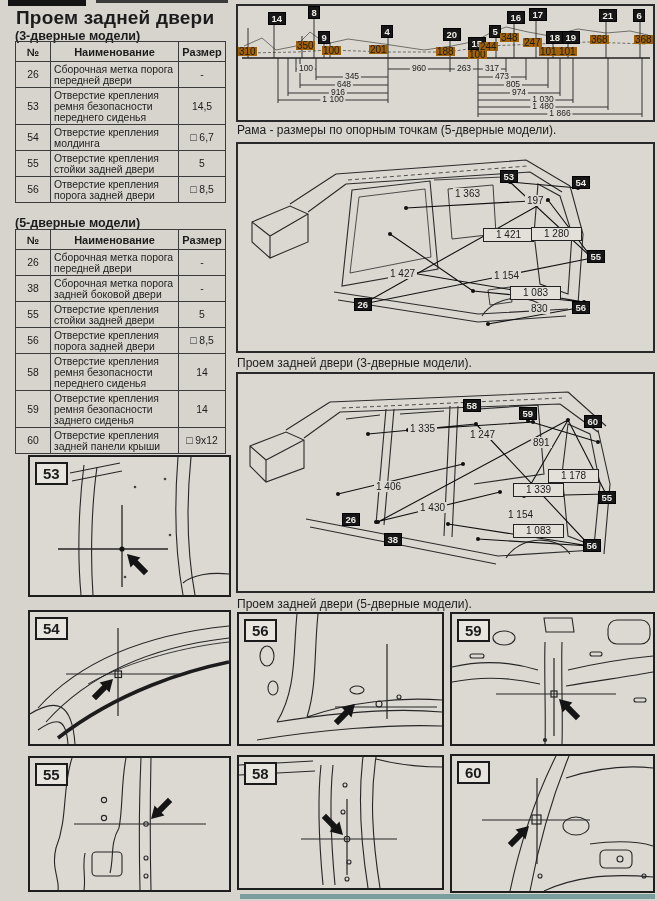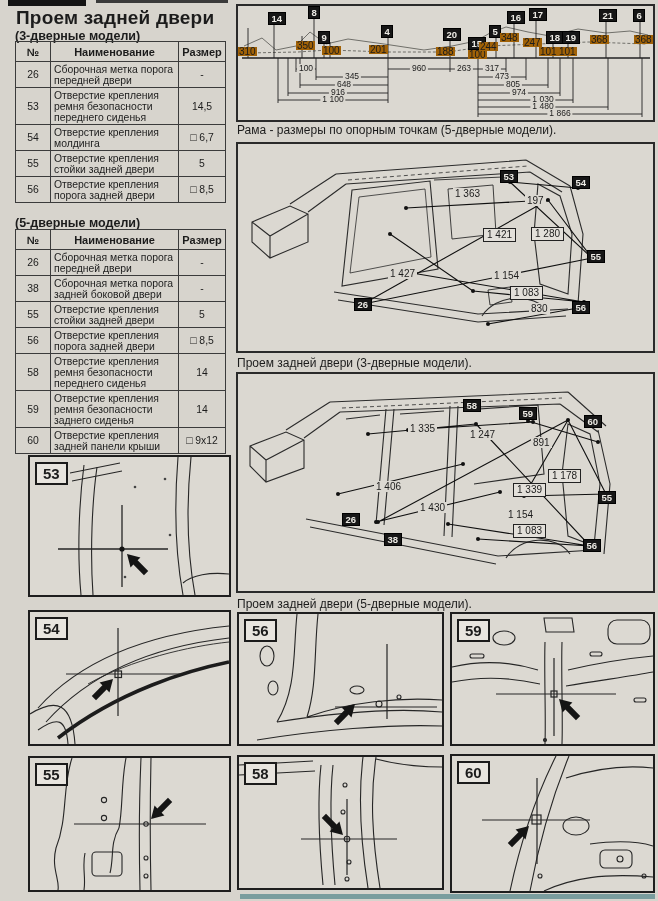--- a/index.html
+++ b/index.html
@@ -14,21 +14,21 @@
   table.spec th{font-size:11px;font-weight:bold;padding:2px 1px;height:15px}
   table.spec td{font-size:10.4px;line-height:1.06;padding:1.5px 3px;vertical-align:middle}
   td.c-num{text-align:center;width:32px}
   td.c-size{text-align:center;width:44px}
   th.h-num{width:32px} th.h-size{width:44px}
   .panel{position:absolute;border:2px solid #2a2a2a;background:#dbd8d1;box-sizing:border-box}
   .pt{position:absolute;background:#161616;color:#eceae4;font-size:9.5px;font-weight:bold;
       line-height:11px;padding:0 2.5px;border:1px solid #000}
   .dim{position:absolute;font-size:10px;line-height:11px;background:#dbd8d1;padding:0 2px;white-space:nowrap}
   .dimb{position:absolute;font-size:10px;line-height:12px;background:#e3e0da;border:1.2px solid #222;
-        padding:0 3px;white-space:nowrap}
+        padding:0 12px;white-space:nowrap}
   .vd{position:absolute;font-size:10px;line-height:9px;background:#a16207;padding:0 1px;white-space:nowrap}
   .hd{position:absolute;transform:translateX(-50%);font-size:8.5px;line-height:9px;
       background:#dad7d0;padding:0 2px;white-space:nowrap}
   .det{position:absolute;border:2px solid #1e1e1e;background:#dcd9d2;box-sizing:border-box}
   .detlab{position:absolute;left:5px;top:5px;border:2px solid #1b1b1b;background:#e8e5df;
           font-weight:bold;font-size:15px;line-height:19px;padding:0 6px;z-index:2}
   svg{position:absolute;left:0;top:0}
   .scanbar{position:absolute;background:#141414}
 </style>
 </head>

